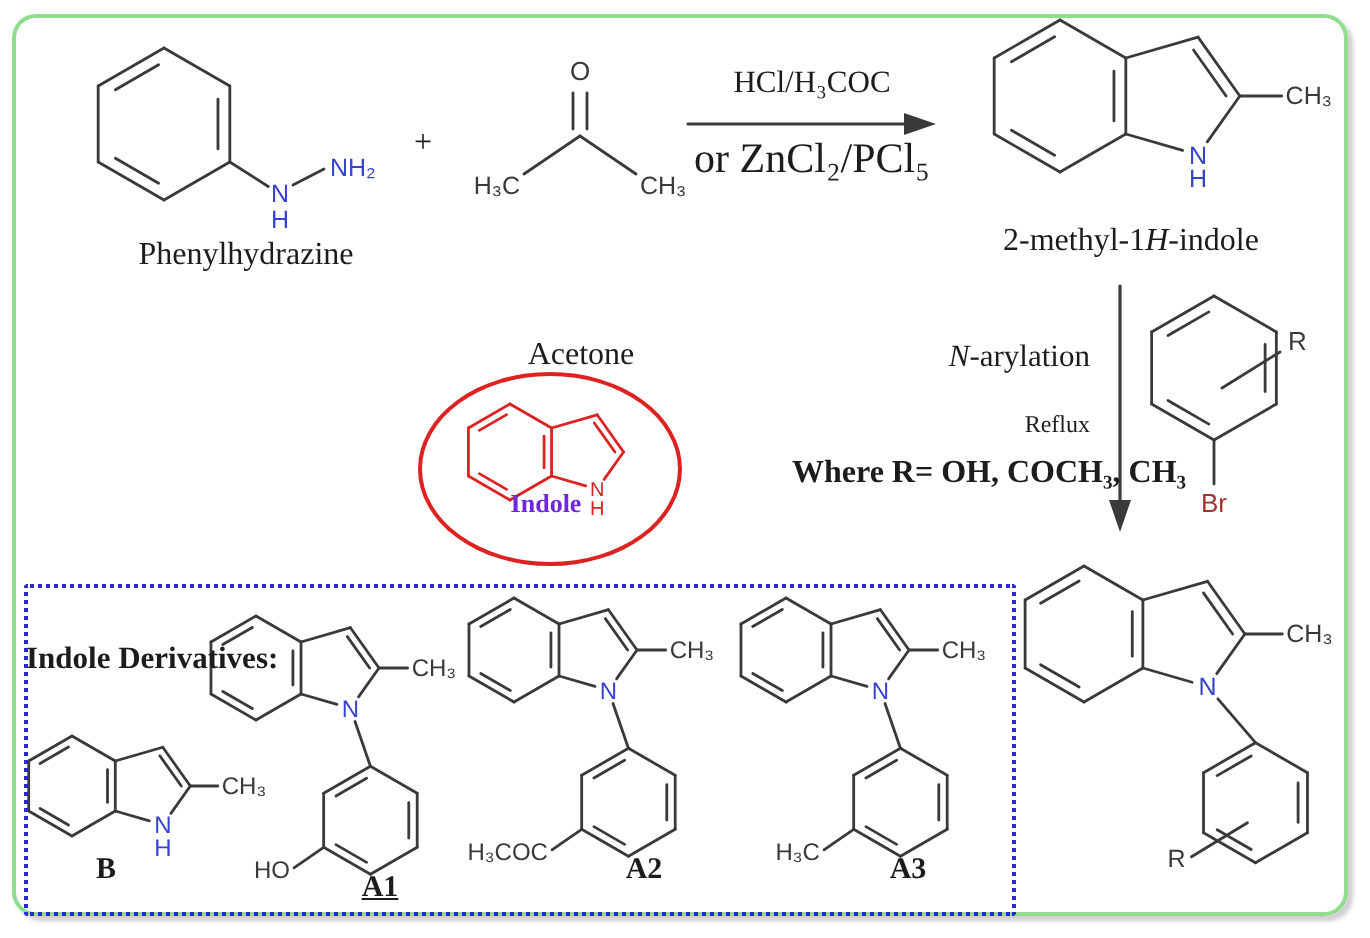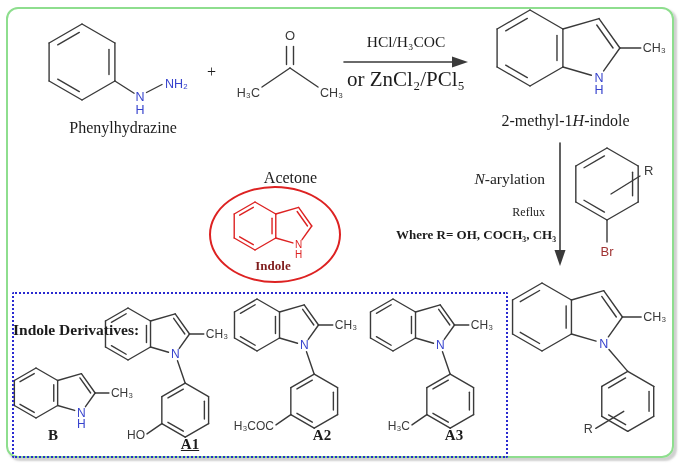--- a/index.html
+++ b/index.html
@@ -9,21 +9,21 @@
          border:2.5px solid #8ede8e;border-radius:12px;
          box-shadow:2.5px 2.5px 2px rgba(170,170,170,.55);}
   #chem{position:absolute;left:0;top:0;width:685px;height:469px;}
   .lbl{position:absolute;white-space:nowrap;line-height:1.15;}
   .ctr{text-align:center;}
   .rgt{text-align:right;}
   .bold{font-weight:bold;}
   .it{font-style:italic;}
   #badge-ellipse{position:absolute;left:209px;top:186px;width:128px;height:93px;
                  border:2.5px solid #dd2222;border-radius:50%;}
-  #badge-label{left:209px;top:259px;width:128px;font-size:13px;font-weight:bold;color:#7f1d1d;}
+  #badge-label{left:209px;top:245px;width:128px;font-size:13px;font-weight:bold;color:#6d28d9;}
   #dashed-box{position:absolute;left:12px;top:292px;width:492px;height:162px;
               border:2px dotted #2a2ad0;border-radius:2px;}
 </style>
 </head>
 <body>
 
 <div id="stage">
   <div id="frame"></div>
 
   <svg id="chem" xmlns="http://www.w3.org/2000/svg" viewBox="0 0 685 469">
@@ -244,21 +244,21 @@
   <div class="lbl ctr" style="left:340px;top:33px;width:132px;font-size:15.5px;">HCl/H₃COC</div>
 
   <div class="lbl ctr" style="left:336px;top:67px;width:140px;font-size:21px;">or ZnCl₂/PCl₅</div>
 
   <div class="lbl ctr" style="left:478px;top:112px;width:175px;font-size:16px;"><span>2-methyl-1</span><span class="it">H</span><span>-indole</span></div>
 
   <div class="lbl rgt" style="left:448px;top:170px;width:97px;font-size:15.5px;"><span class="it">N</span><span>-arylation</span></div>
 
   <div class="lbl rgt" style="left:448px;top:190px;width:97px;font-size:12px;margin-top:16px;">Reflux</div>
 
-  <div class="lbl bold" style="left:396px;top:228px;font-size:13px;">Where R= OH, COCH₃, CH₃</div>
+  <div class="lbl bold" style="left:396px;top:228px;font-size:16px;">Where R= OH, COCH₃, CH₃</div>
 
   <div id="badge-ellipse"></div>
   <div id="badge-label" class="lbl ctr">Indole</div>
 
   <div class="lbl bold" style="left:13px;top:273px;font-size:15.5px;margin-top:48px;">Indole Derivatives:</div>
 
   <div id="dashed-box"></div>
 
   <div class="lbl ctr bold" style="left:38px;top:427px;width:30px;font-size:15px;">B</div>
   <div class="lbl ctr bold" style="left:170px;top:436px;width:40px;font-size:15px;text-decoration:underline;">A1</div>

